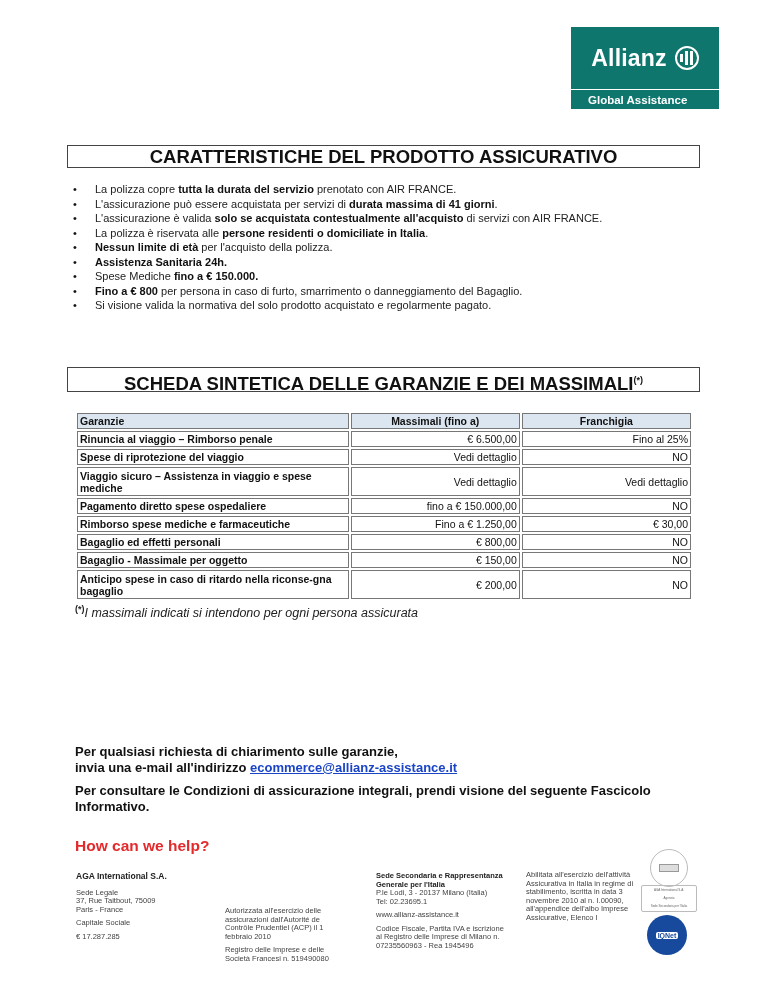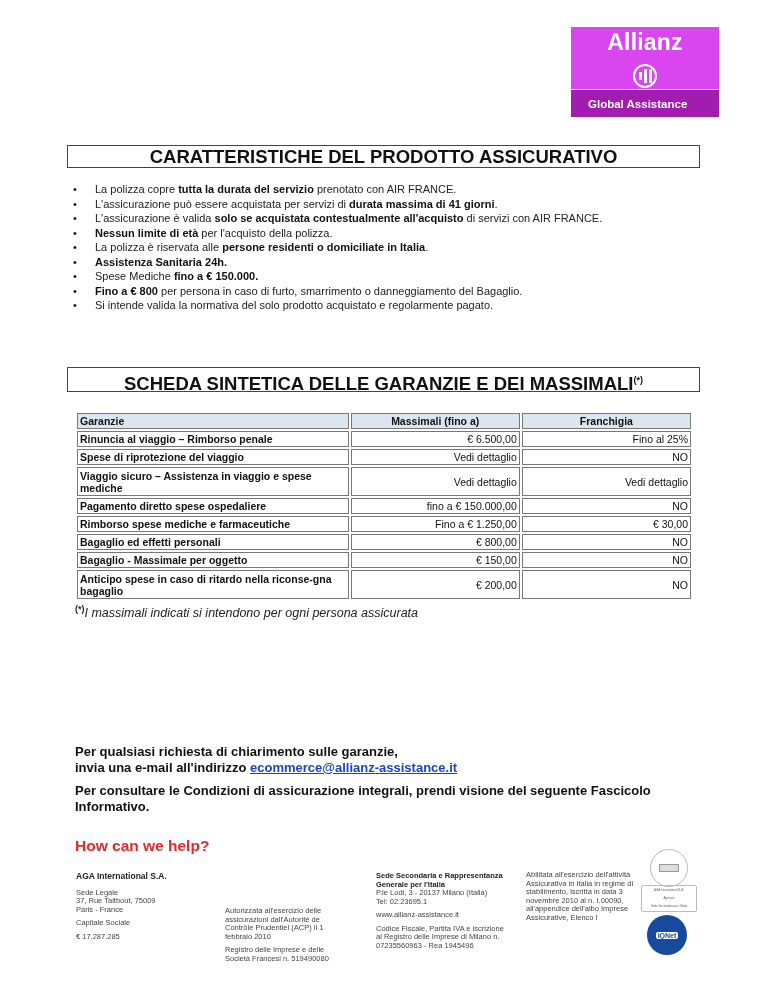--- a/index.html
+++ b/index.html
@@ -1,24 +1,24 @@
 <!DOCTYPE html>
 <html><head>
 <meta charset="utf-8">
 <style>
   * { box-sizing: border-box; margin: 0; padding: 0; }
   html, body { width: 768px; height: 994px; background: #fff; overflow: hidden; }
   body { position: relative; font-family: "Liberation Sans", sans-serif; color: #111; }
 
   .logo { position: absolute; left: 571px; top: 27px; width: 148px; height: 84px; }
-  .logo-top { height: 62px; background: #d946ef; display: flex; align-items: center; justify-content: center; gap: 8px; flex-direction: column; }
+  .logo-top { height: 62px; background: #0f766e; display: flex; align-items: center; justify-content: center; gap: 8px; }
   .logo-word { color: #fff; font-weight: bold; font-size: 23px; letter-spacing: 0.2px; }
   .logo-mark { width: 24px; height: 24px; border: 2.5px solid #fff; border-radius: 50%; display: flex; align-items: center; justify-content: center; gap: 2px; }
   .logo-mark span { display: block; width: 3px; background: #fff; }
-  .logo-bottom { height: 28px; background: #a21caf; color: #fff; font-size: 11.5px; font-weight: bold; display: flex; align-items: center; padding-left: 17px; border-top: 1px solid #fff; }
+  .logo-bottom { height: 20px; background: #0f766e; color: #fff; font-size: 11.5px; font-weight: bold; display: flex; align-items: center; padding-left: 17px; border-top: 1px solid #fff; }
 
   .section-title { position: absolute; left: 67px; width: 633px; border: 1px solid #444; text-align: center; font-weight: bold; color: #111; }
   .title1 { top: 145px; height: 23px; font-size: 18.5px; line-height: 22px; }
   .title2 { top: 367px; height: 25px; font-size: 18.5px; line-height: 24px; }
   .title2 sup { font-size: 9px; vertical-align: 7px; font-weight: bold; }
 
   .bullets { position: absolute; left: 73px; top: 182px; width: 640px; list-style: none; }
   .bullets li { position: relative; padding-left: 22px; font-size: 11px; line-height: 14.5px; color: #222; }
   .bullets li::before { content: "\2022"; position: absolute; left: 0; top: 0; font-size: 11px; color: #111; }
   .bullets b { color: #111; }
@@ -69,26 +69,26 @@
   </div>
   <div class="logo-bottom">Global Assistance</div>
 </div>
 
 <div class="section-title title1">CARATTERISTICHE DEL PRODOTTO ASSICURATIVO</div>
 
 <ul class="bullets" id="bullets">
     <li><span>La polizza copre </span><b>tutta la durata del servizio</b><span> prenotato con AIR FRANCE.</span></li>
     <li><span>L'assicurazione può essere acquistata per servizi di </span><b>durata massima di 41 giorni</b><span>.</span></li>
     <li><span>L'assicurazione è valida </span><b>solo se acquistata contestualmente all'acquisto</b><span> di servizi con AIR FRANCE.</span></li>
+    <li><span>La polizza è riservata alle </span><b>persone residenti o domiciliate in Italia</b><span>.</span></li>
     <li><b>Nessun limite di età</b><span> per l'acquisto della polizza.</span></li>
-    <li><span>La polizza è riservata alle </span><b>persone residenti o domiciliate in Italia</b><span>.</span></li>
     <li><span> </span><b>Assistenza Sanitaria 24h.</b></li>
     <li><span>Spese Mediche </span><b>fino a € 150.000.</b></li>
     <li><b>Fino a € 800</b><span> per persona in caso di furto, smarrimento o danneggiamento del Bagaglio.</span></li>
-    <li><span>Si intende valida la normativa del solo prodotto acquistato e regolarmente pagato.</span></li>
+    <li><span>Si visione valida la normativa del solo prodotto acquistato e regolarmente pagato.</span></li>
   </ul>
 
 <div class="section-title title2">
   <span>SCHEDA SINTETICA DELLE GARANZIE E DEI MASSIMALI</span><sup>(*)</sup>
 </div>
 
 <table class="table">
   <tbody>
       <tr class="head">
     <td class="c1">Garanzie</td>

